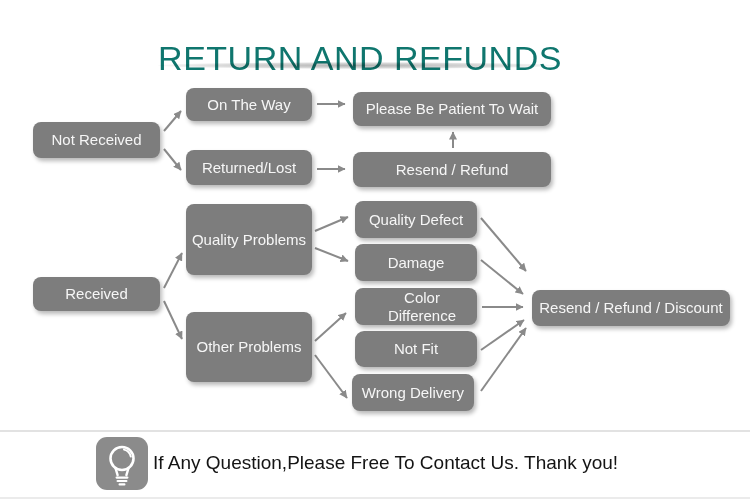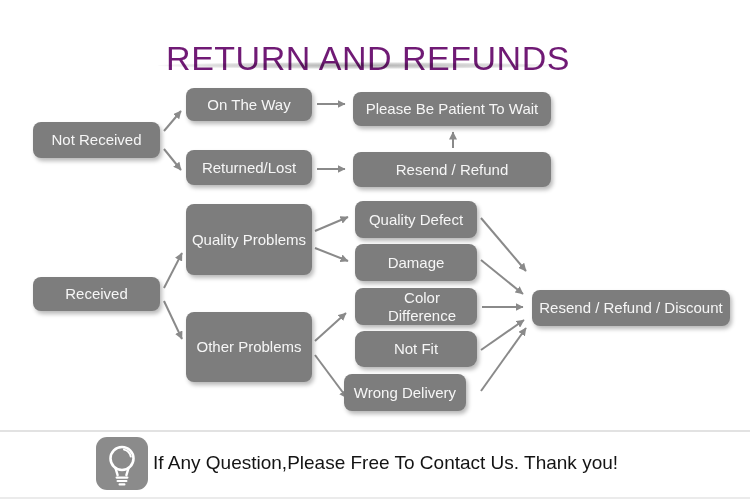--- a/index.html
+++ b/index.html
@@ -3,21 +3,21 @@
 <meta charset="utf-8">
 <style>
   html,body{margin:0;padding:0;background:#fff;}
   .page{
     position:relative;width:750px;height:500px;background:#ffffff;overflow:hidden;
     font-family:"Liberation Sans", sans-serif;
   }
   
   .title{
     position:absolute;top:16px;left:0;width:720px;text-align:center;
-    font-size:34px;font-weight:400;letter-spacing:.5px;color:#701a75;padding-left:8px;
+    font-size:34px;font-weight:400;letter-spacing:.5px;color:#0f766e;
   }
   .title-underline{
     position:absolute;top:62px;left:158px;width:400px;height:7px;
     background:radial-gradient(ellipse at center, rgba(0,0,0,.30) 0%, rgba(0,0,0,.14) 50%, rgba(0,0,0,0) 74%);
     border-radius:50%;
   }
   
   .node{
     position:absolute;background:#7d7d7d;color:#f6f6f6;border-radius:8px;
     display:flex;align-items:center;justify-content:center;text-align:center;
@@ -29,21 +29,21 @@
   #n-returned-lost{left:186px;top:150px;width:126px;height:35px;}
   #n-please-wait{left:353px;top:92px;width:198px;height:34px;}
   #n-resend-refund{left:353px;top:152px;width:198px;height:35px;}
   #n-received{left:33px;top:277px;width:127px;height:34px;}
   #n-quality-problems{left:186px;top:204px;width:126px;height:71px;}
   #n-other-problems{left:186px;top:312px;width:126px;height:70px;}
   #n-quality-defect{left:355px;top:201px;width:122px;height:37px;}
   #n-damage{left:355px;top:244px;width:122px;height:37px;}
   #n-color-difference{left:355px;top:288px;width:122px;height:37px;padding-left:16px;}
   #n-not-fit{left:355px;top:331px;width:122px;height:36px;border-radius:9px;}
-  #n-wrong-delivery{left:344px;top:374px;width:122px;height:37px;}
+  #n-wrong-delivery{left:352px;top:374px;width:122px;height:37px;}
   #n-resend-refund-discount{left:532px;top:290px;width:198px;height:36px;}
   
   .arrows{position:absolute;left:0;top:0;width:750px;height:500px;pointer-events:none;}
   .arrows line{stroke:#8a8a8a;stroke-width:2;}
   
   .divider-top{position:absolute;left:0;top:430px;width:750px;height:2px;background:#e2e2e2;}
   .divider-bottom{position:absolute;left:0;top:497px;width:750px;height:2px;background:#ebebeb;}
   .bulb-badge{position:absolute;left:96px;top:437px;width:52px;height:53px;}
   .footer-text{
     position:absolute;left:153px;top:452px;width:560px;

